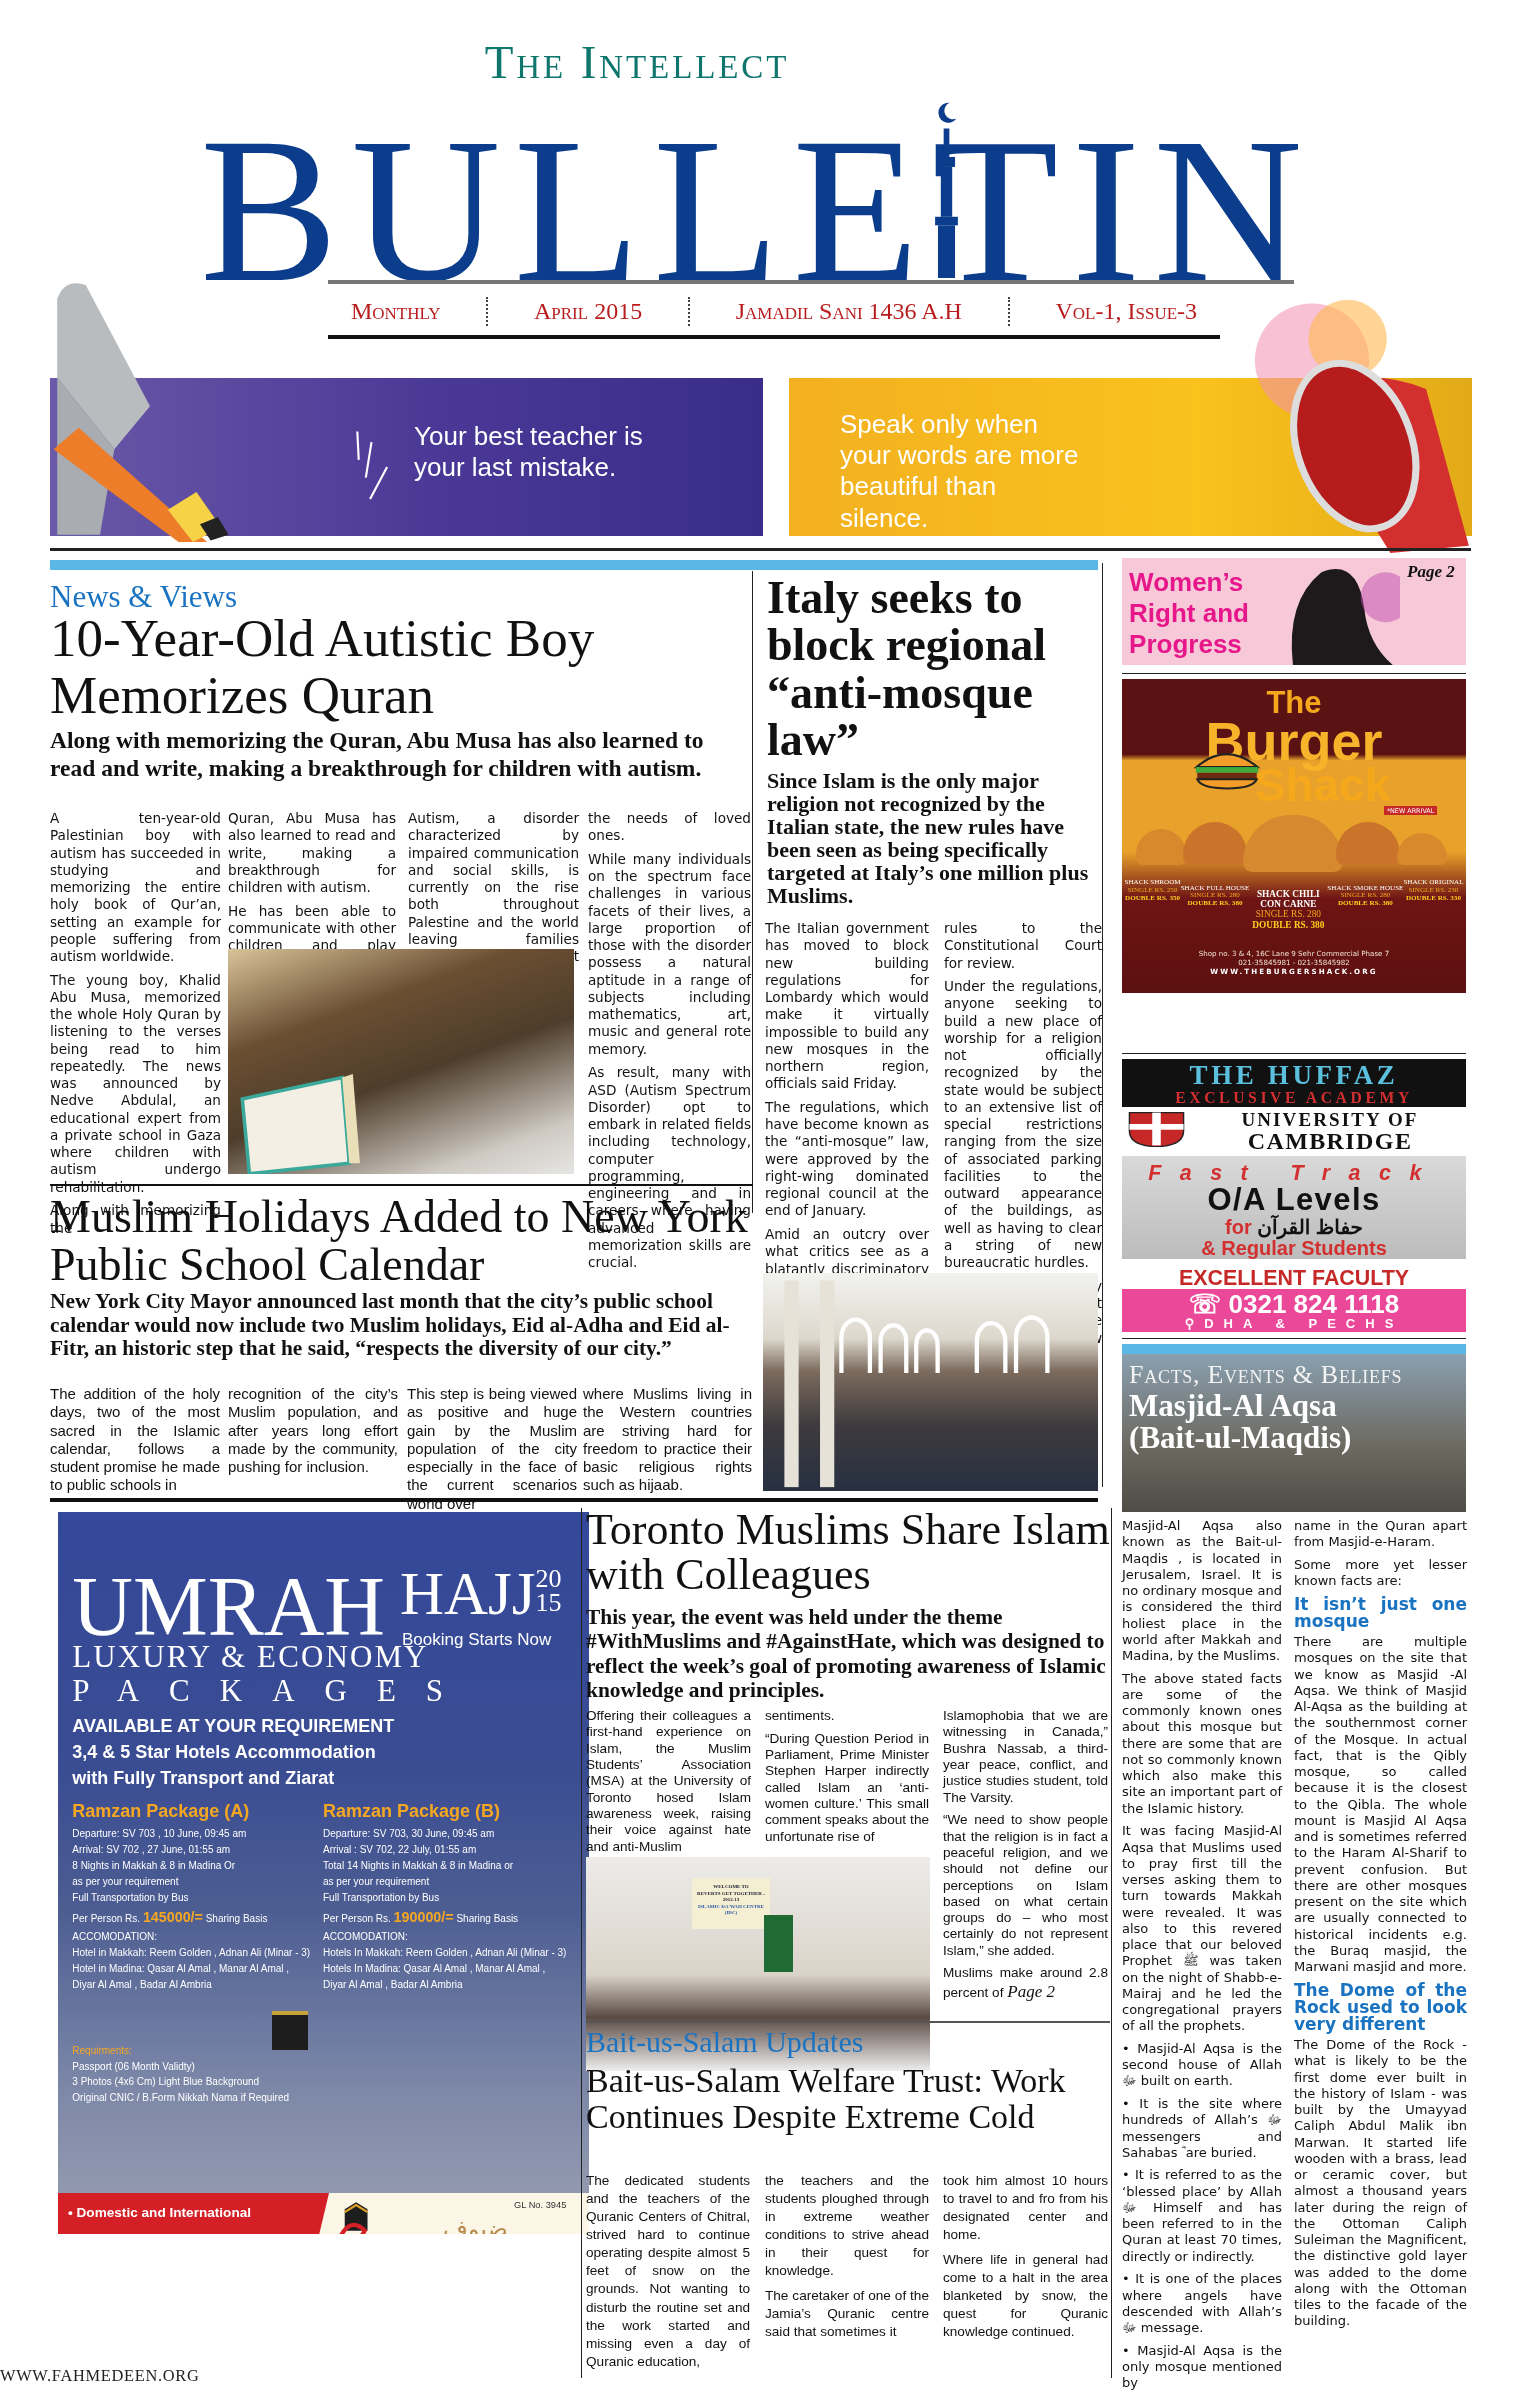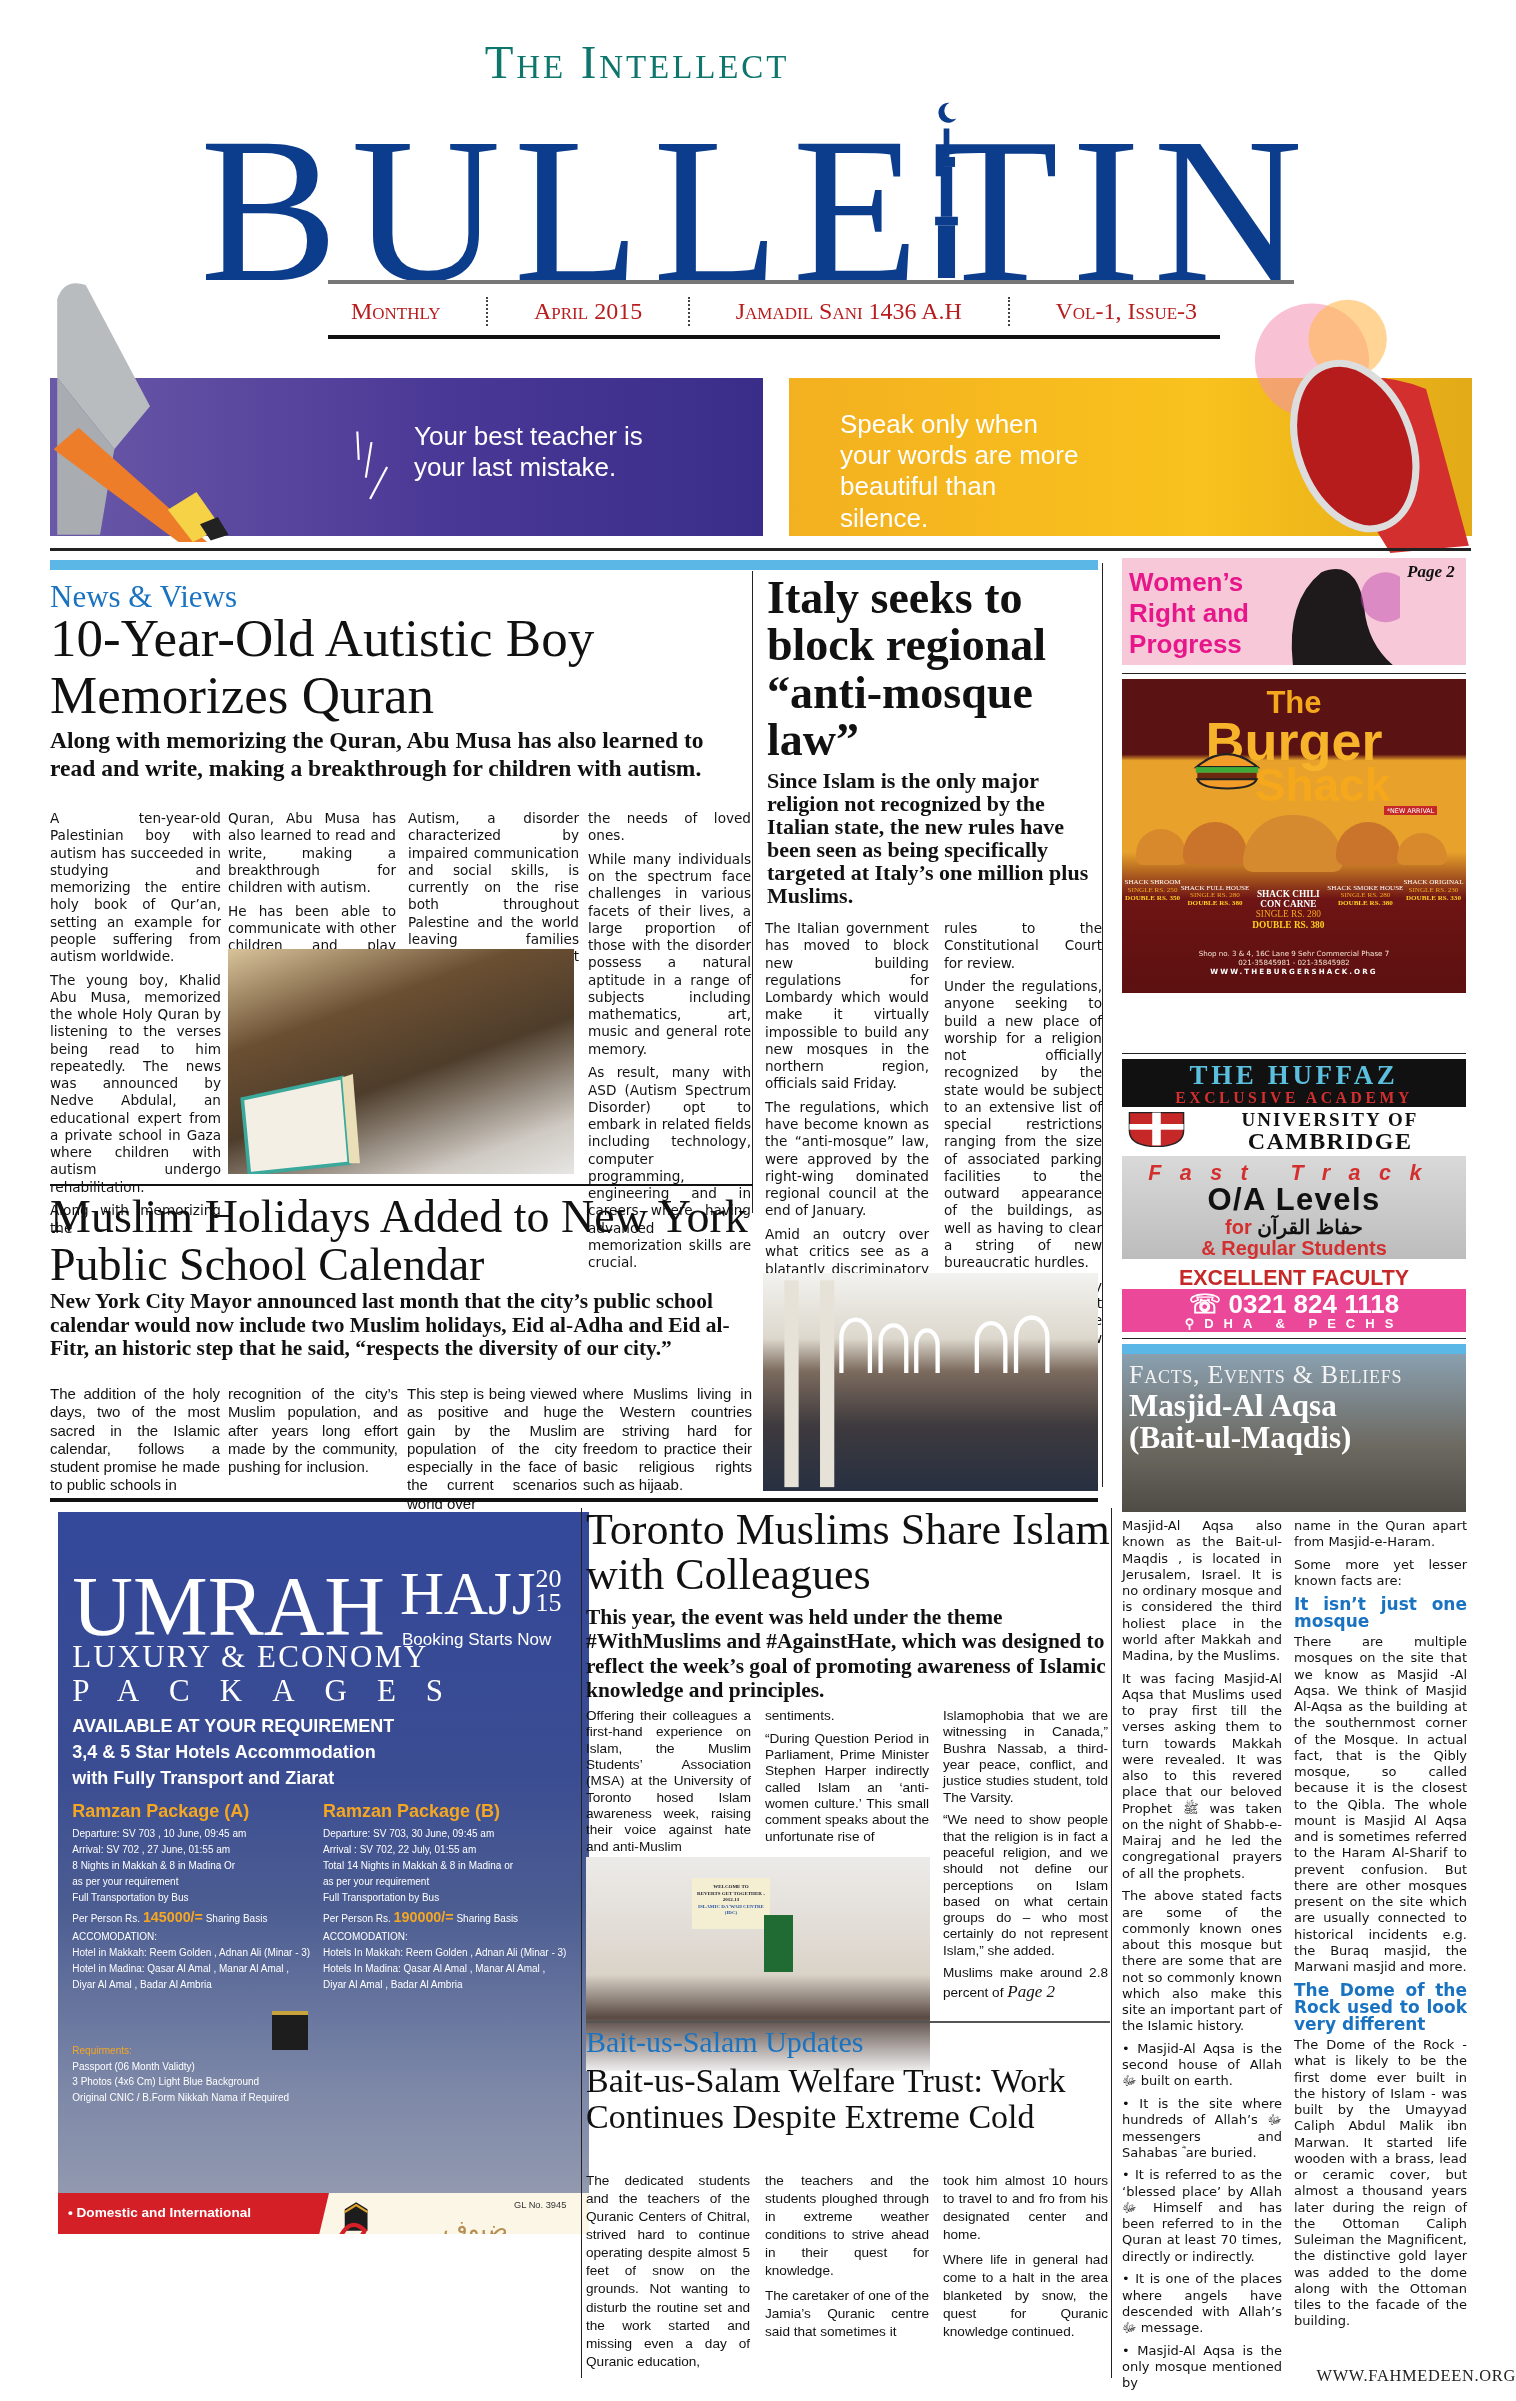--- a/index.html
+++ b/index.html
@@ -262,22 +262,22 @@
   </div>
 </div>
 <div class="abs" style="left:1122px;top:1338px;width:344px;height:1.4px;background:#222"></div>
 
 <div class="abs facts-head">
   <div class="abs" style="left:7.1px;top:15.7px;color:#f3f3f3;font-family:'Liberation Serif',serif;font-size:26px;font-variant:small-caps;letter-spacing:0.7px">Facts, Events &amp; Beliefs</div>
   <div class="abs" style="left:7.1px;top:46px;width:242px;color:#fff;font-family:'Liberation Serif',serif;font-weight:bold;font-size:31px;line-height:1.02">Masjid-Al Aqsa (Bait-ul-Maqdis)</div>
 </div>
 <div class="abs body" style="left:1122px;top:1518px;width:160px;font-size:13px;line-height:1.25">
   <p>Masjid-Al Aqsa also known as the Bait-ul-Maqdis , is located in Jerusalem, Israel. It is no ordinary mosque and is considered the third holiest place in the world after Makkah and Madina, by the Muslims.</p>
+  <p>The above stated facts are some of the commonly known ones about this mosque but there are some that are not so commonly known which also make this site an important part of the Islamic history.</p>
   <p>It was facing Masjid-Al Aqsa that Muslims used to pray first till the verses asking them to turn towards Makkah were revealed. It was also to this revered place that our beloved Prophet ﷺ was taken on the night of Shabb-e-Mairaj and he led the congregational prayers of all the prophets.</p>
-  <p>The above stated facts are some of the commonly known ones about this mosque but there are some that are not so commonly known which also make this site an important part of the Islamic history.</p>
   <p>• Masjid-Al Aqsa is the second house of Allah ﷻ built on earth.</p>
   <p>• It is the site where hundreds of Allah’s ﷻ messengers and Sahabas ؓ are buried.</p>
   <p>• It is referred to as the ‘blessed place’ by Allah ﷻ Himself and has been referred to in the Quran at least 70 times, directly or indirectly.</p>
   <p>• It is one of the places where angels have descended with Allah’s ﷻ message.</p>
   <p>• Masjid-Al Aqsa is the only mosque mentioned by</p>
 </div>
 <div class="abs body" style="left:1294px;top:1518px;width:173px;font-size:13px;line-height:1.25">
   <p>name in the Quran apart from Masjid-e-Haram.</p>
   <p>Some more yet lesser known facts are:</p>
   <div style="color:#1a73c1;font-weight:bold;font-size:17px;line-height:1;margin:4.3px 0">It isn’t just one mosque</div>
@@ -398,14 +398,14 @@
 <div class="abs body narrow" style="left:586px;top:2172px;width:164px;font-size:13.6px;line-height:1.33">The dedicated students and the teachers of the Quranic Centers of Chitral, strived hard to continue operating despite almost 5 feet of snow on the grounds. Not wanting to disturb the routine set and the work started and missing even a day of Quranic education,</div>
 <div class="abs body narrow" style="left:765px;top:2172px;width:164px;font-size:13.6px;line-height:1.33">
   <p>the teachers and the students ploughed through in extreme weather conditions to strive ahead in their quest for knowledge.</p>
   <p>The caretaker of one of the Jamia’s Quranic centre said that sometimes it</p>
 </div>
 <div class="abs body narrow" style="left:943px;top:2172px;width:165px;font-size:13.6px;line-height:1.33">
   <p>took him almost 10 hours to travel to and fro from his designated center and home.</p>
   <p>Where life in general had come to a halt in the area blanketed by snow, the quest for Quranic knowledge continued.</p>
 </div>
 
-<div class="abs serif" style="left:0;top:2366px;width:1516px;text-align:right;font-size:16.4px;letter-spacing:0.7px;color:#222">WWW.FAHMEDEEN.ORG</div>
+<div class="abs serif" style="left:0;top:2366px;width:1516px;text-align:left;font-size:16.4px;letter-spacing:0.7px;color:#222">WWW.FAHMEDEEN.ORG</div>
 
 
 </body></html>

